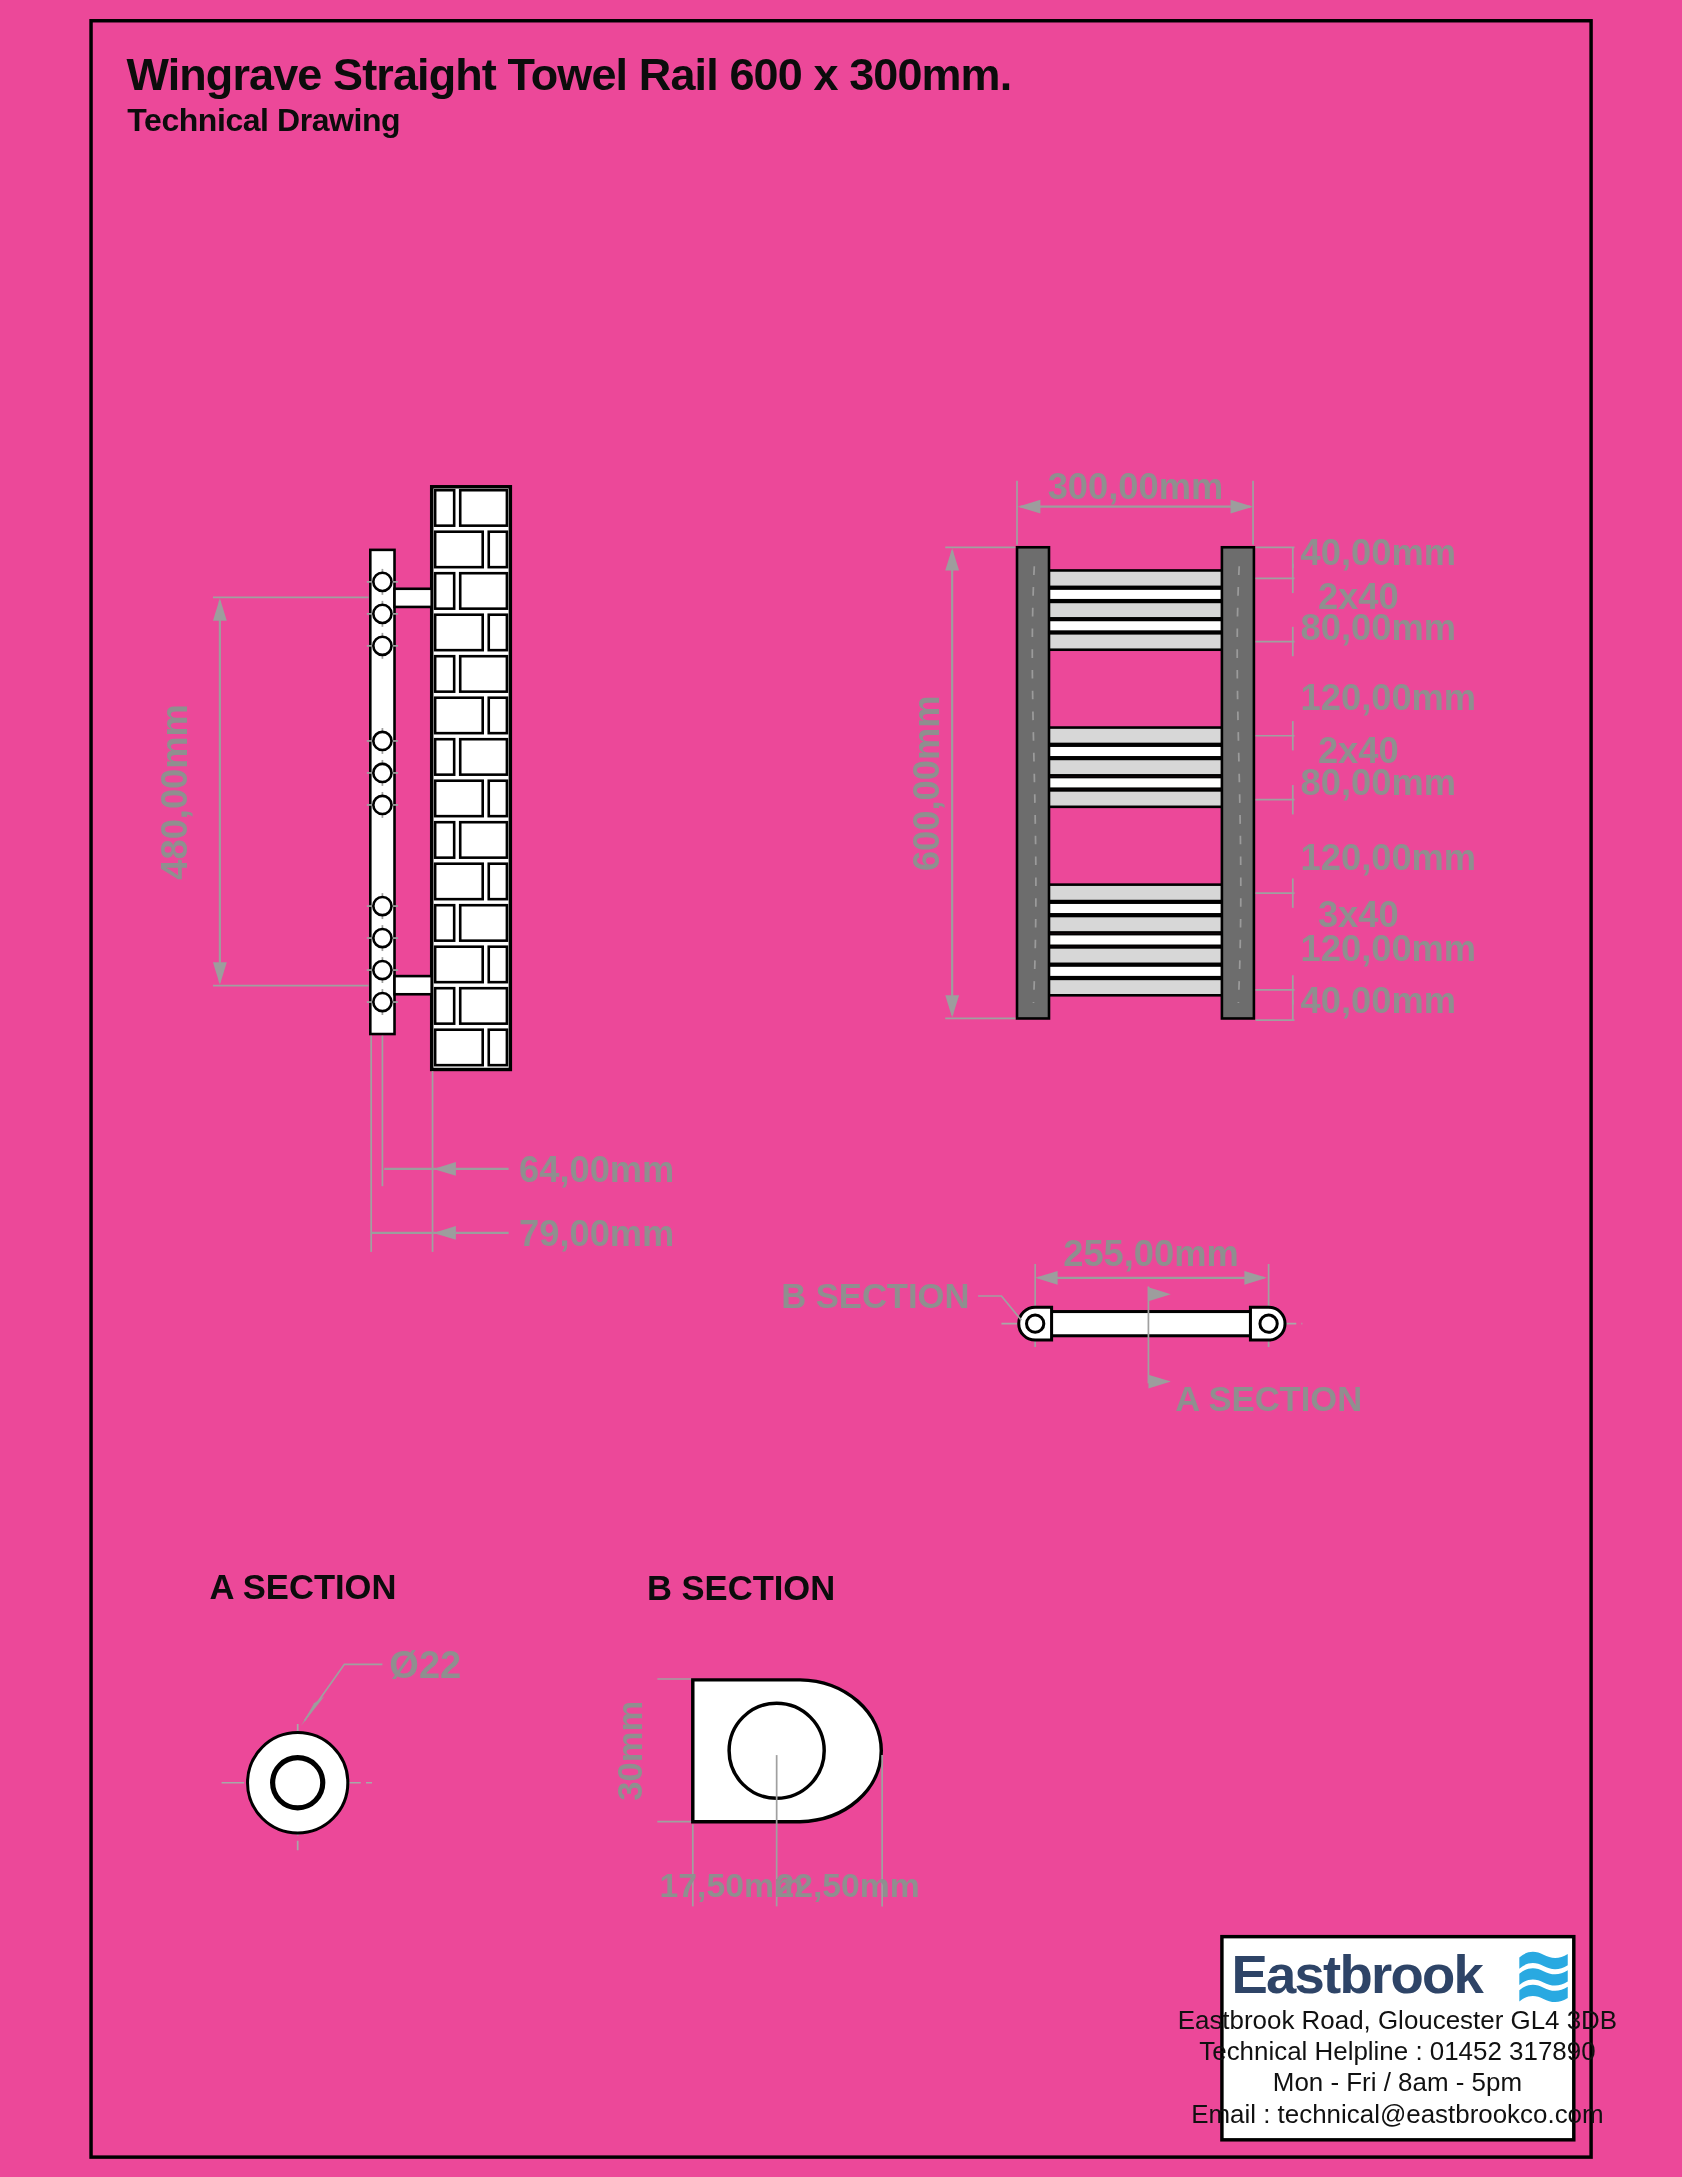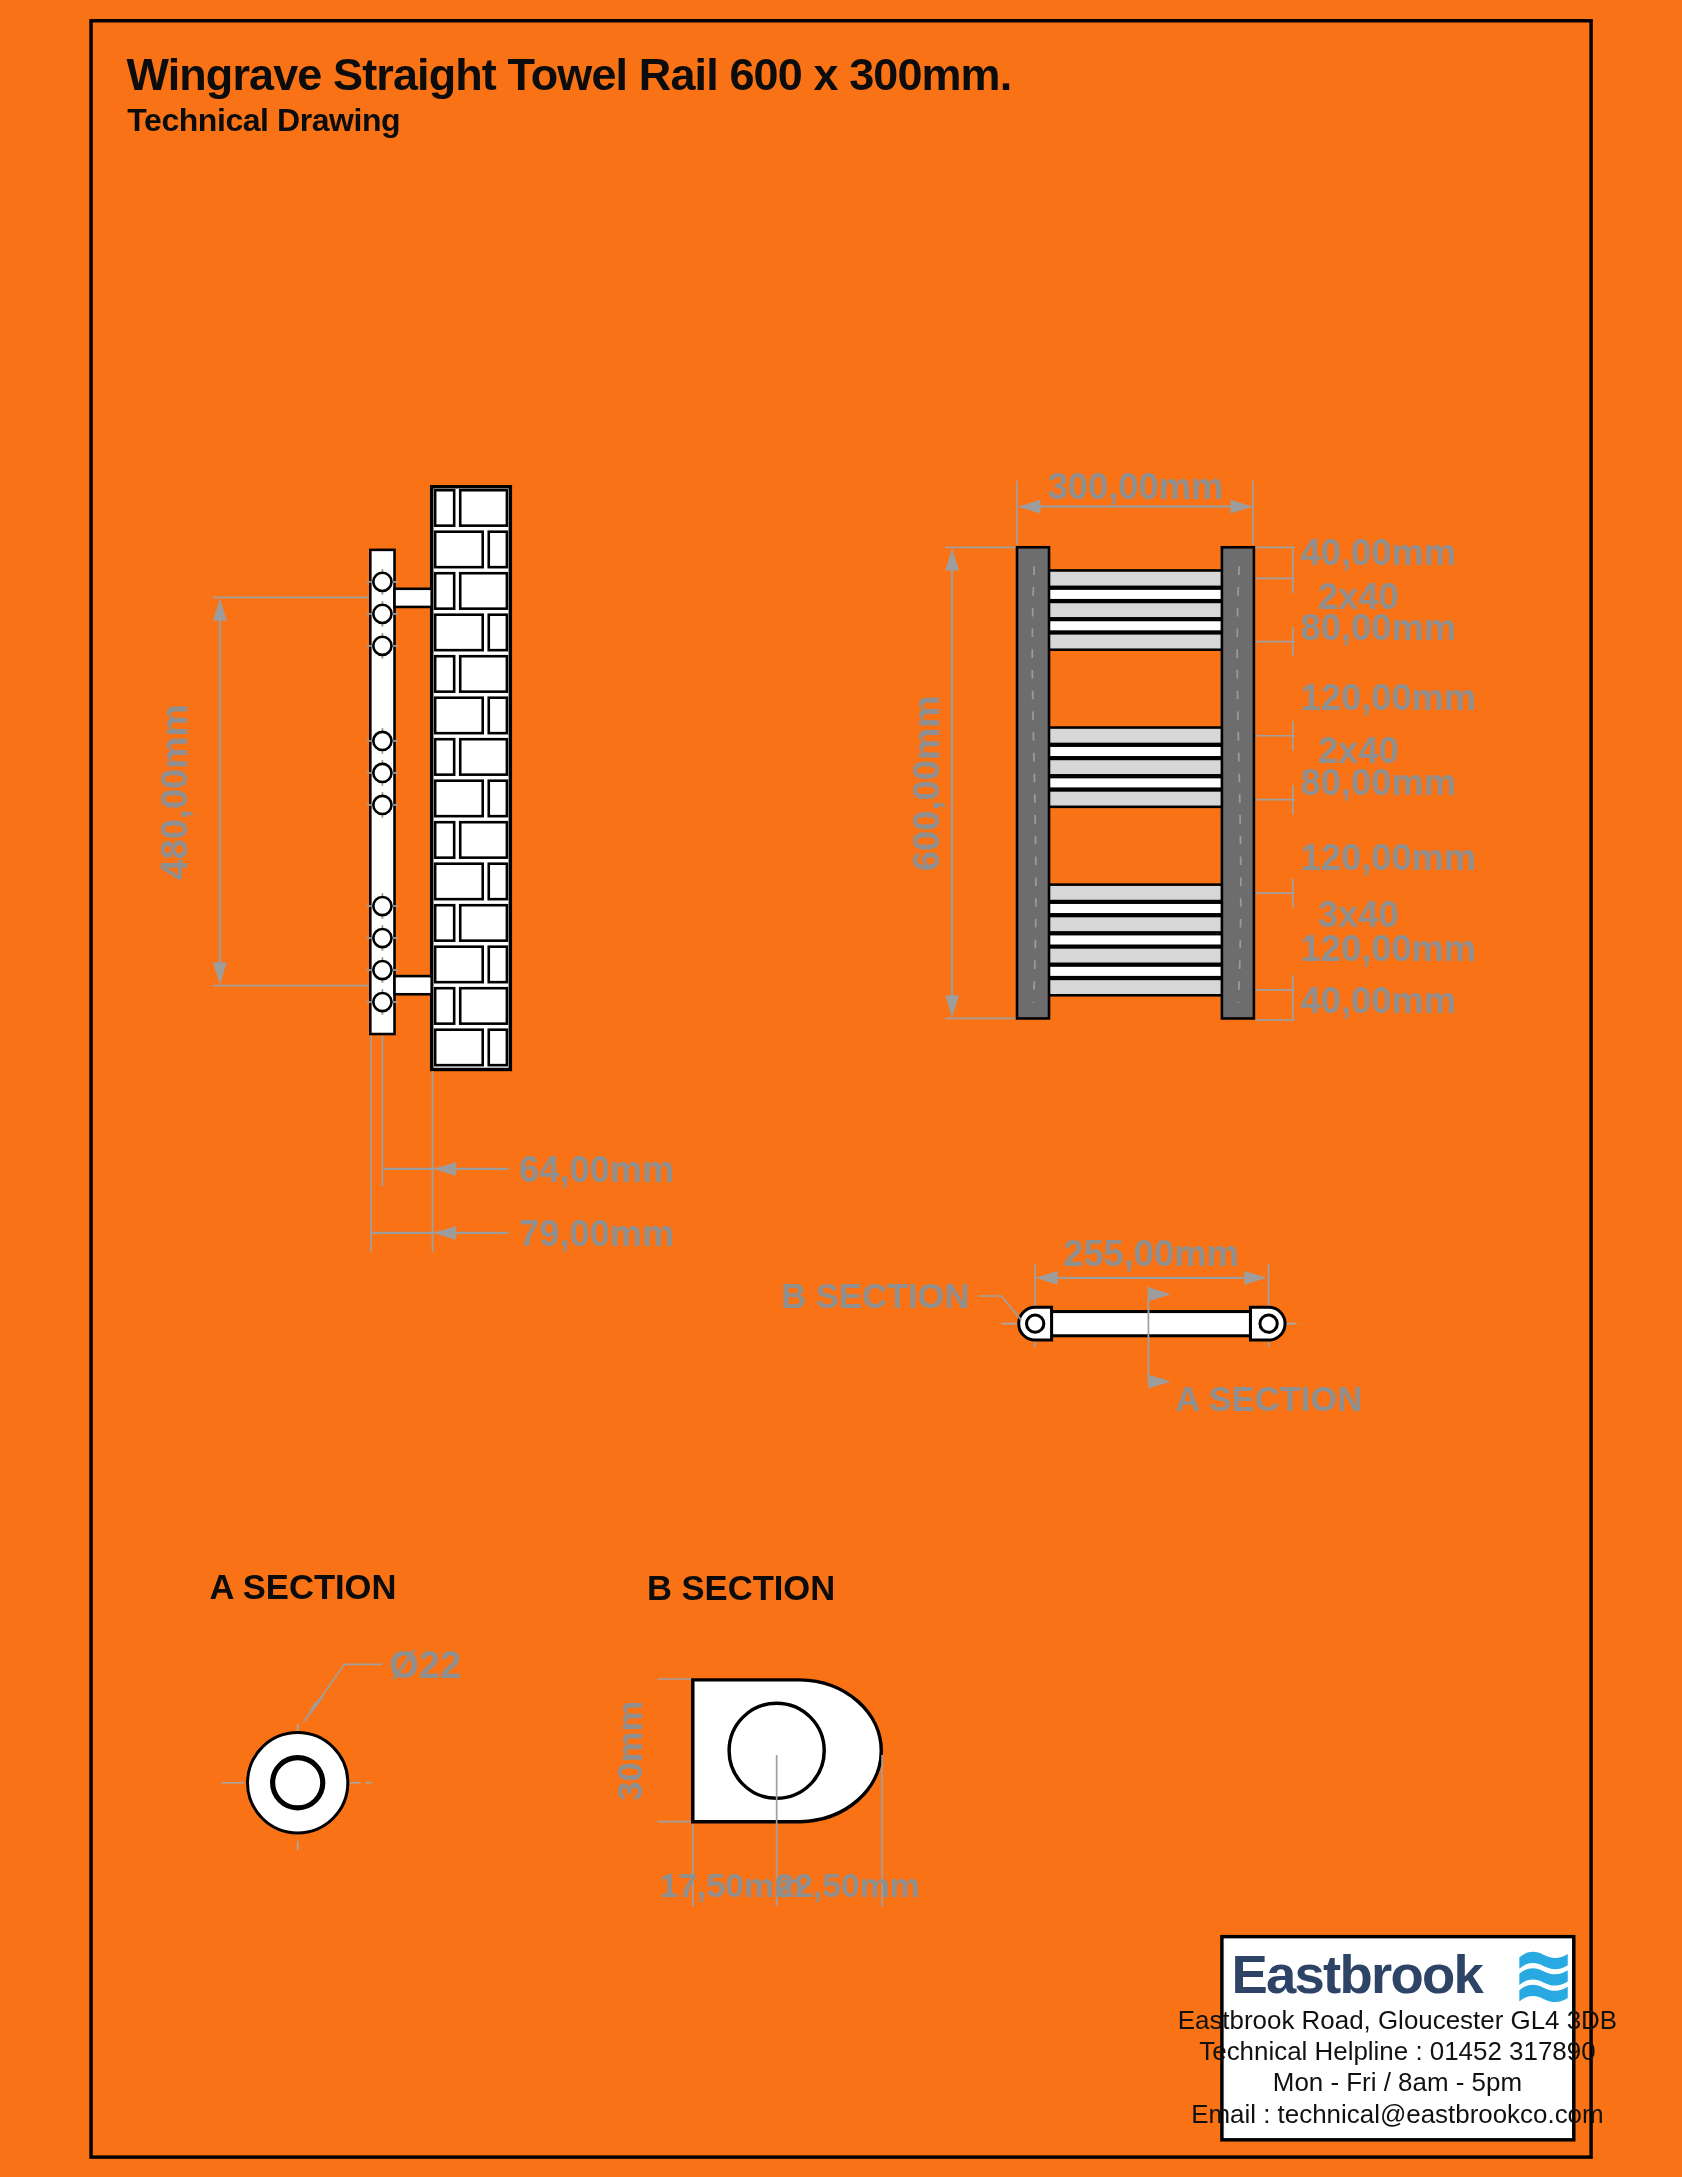--- a/index.html
+++ b/index.html
@@ -1,16 +1,16 @@
 <!DOCTYPE html>
 <html style="font-size:14px"><head>
 <meta charset="utf-8">
 <style>
   html,body{margin:0;padding:0;background:#fff;}
-  #canvas{position:relative;width:1683px;height:2177px;background:#f97316;overflow:hidden;
+  #canvas{position:relative;width:1683px;height:2177px;background:#ec4899;overflow:hidden;
           font-family:"Liberation Sans",sans-serif;}
   svg text{font-family:"Liberation Sans",sans-serif;}
   .title-text{fill:#0c0c0c;font-size:52px;font-weight:bold;letter-spacing:-1px;}
   .subtitle-text{fill:#0c0c0c;font-size:37px;font-weight:bold;letter-spacing:-0.5px;}
   .dim-text{fill:#8f8f8f;font-size:42px;font-weight:bold;}
   .dim-text-sm{fill:#8f8f8f;font-size:39px;font-weight:bold;}
   .section-head{fill:#0c0c0c;font-size:40px;font-weight:bold;}
   .gray-label{fill:#8f8f8f;font-size:40px;font-weight:bold;}
   .dim-line{stroke:#9d9d9d;stroke-width:2.5;fill:none;}
   .thin-gray{stroke:#a0a0a0;stroke-width:2;fill:none;}

